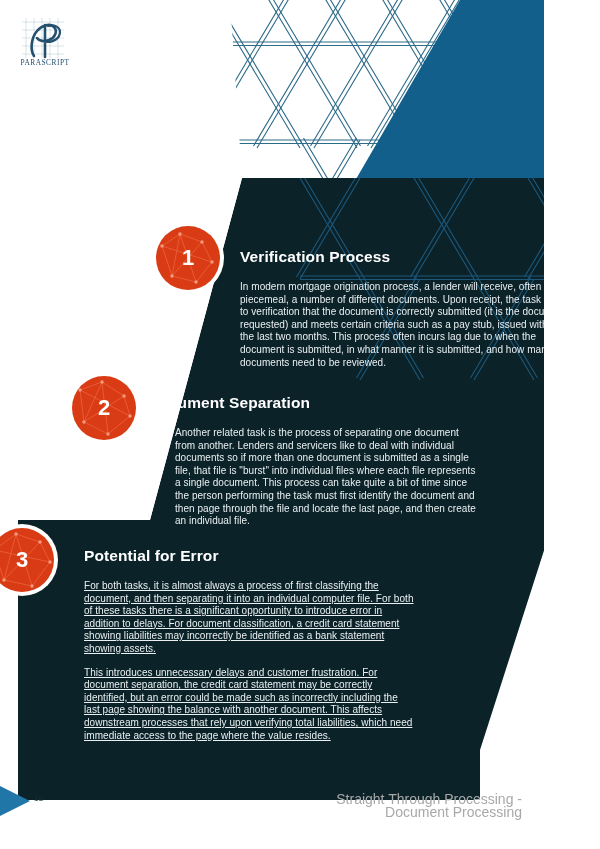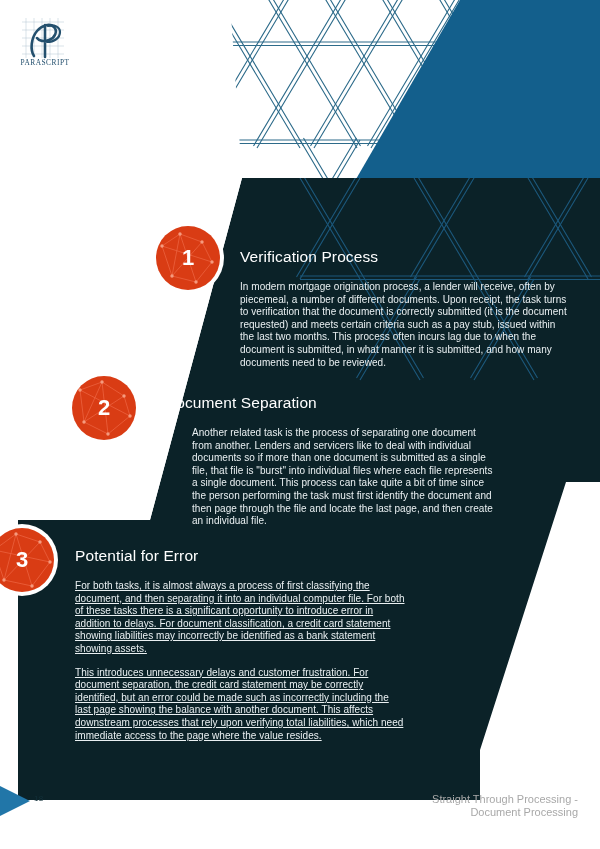--- a/index.html
+++ b/index.html
@@ -4,21 +4,21 @@
 <style>
   * { margin:0; padding:0; box-sizing:border-box; }
   html, body {
     width:600px; height:849px;
     background:#ffffff;
     font-family:"Liberation Sans", sans-serif;
     overflow:hidden;
   }
   #page {
     position:relative;
-    width:600px; height:849px;
+    width:544px; height:849px;
     background:#ffffff;
     overflow:hidden;
   }
 
   
   .bg-layer {
     position:absolute;
     top:0; left:0;
     width:600px; height:849px;
     pointer-events:none;
@@ -31,21 +31,21 @@
     width:62px; height:52px;
   }
 
   
   .section {
     position:absolute;
   }
   .sec-head {
     color:#ffffff;
     font-size:15.5px;
-    font-weight:normal;
+    font-weight:bold;
     letter-spacing:.1px;
     white-space:nowrap;
   }
   .sec-body {
     color:#eaf0f2;
     font-size:10px;
     line-height:12.6px;
     letter-spacing:.05px;
   }
   .sec-body p + p { margin-top:11px; }
@@ -86,21 +86,21 @@
     position:absolute;
     left:34px; top:794px;
     font-size:8px;
     color:#123039;
     letter-spacing:.3px;
   }
   #footer-text {
     position:absolute;
     right:22px; top:793px;
     text-align:right;
-    font-size:11px;
+    font-size:14px;
     line-height:12.5px;
     color:#a8a8a8;
   }
 </style>
 </head>
 <body>
 
 <div id="page">
 
   <svg class="bg-layer" viewBox="0 0 600 849" preserveAspectRatio="none">
@@ -229,21 +229,21 @@
             <circle cx="30" cy="6" r="1.7"></circle>
           <circle cx="52" cy="20" r="1.7"></circle>
             <circle cx="58" cy="40" r="1.7"></circle>
           <circle cx="36" cy="58" r="1.7"></circle>
             <circle cx="12" cy="46" r="1.7"></circle>
         </g>
       </svg>
       <span class="badge-num" style="font-size:22px;">2</span>
     </div>
   </div>
-  <div class="section" style="left:165px; top:394px; width:330px;">
+  <div class="section" style="left:148px; top:394px; width:330px;">
     <div class="sec-head">Document Separation</div>
     <div class="sec-body" style="margin-top:15px;margin-left:27px;">
       <p>Another related task is the process of separating one document from another. Lenders and servicers like to deal with individual documents so if more than one document is submitted as a single file, that file is "burst" into individual files where each file represents a single document. This process can take quite a bit of time since the person performing the task must first identify the document and then page through the file and locate the last page, and then create an individual file.</p>
     </div>
   </div>
 
   <div class="badge" style="left:-14px; top:524px; width:72px; height:72px;">
     <div class="badge-inner" style="width:64px; height:64px;">
       <svg class="badge-net" viewBox="0 0 64 64">
         <g stroke="#ef6a47" stroke-width="0.8" fill="none" opacity="0.85">
@@ -254,21 +254,21 @@
             <circle cx="26" cy="6" r="1.7"></circle>
           <circle cx="50" cy="14" r="1.7"></circle>
             <circle cx="60" cy="34" r="1.7"></circle>
           <circle cx="42" cy="58" r="1.7"></circle>
             <circle cx="14" cy="52" r="1.7"></circle>
         </g>
       </svg>
       <span class="badge-num" style="font-size:22px;">3</span>
     </div>
   </div>
-  <div class="section" style="left:75px; top:547px; width:330px;">
+  <div class="section" style="left:84px; top:547px; width:330px;">
     <div class="sec-head">Potential for Error</div>
     <div class="sec-body" style="margin-top:15px;text-decoration:underline;">
       <p>For both tasks, it is almost always a process of first classifying the document, and then separating it into an individual computer file. For both of these tasks there is a significant opportunity to introduce error in addition to delays. For document classification, a credit card statement showing liabilities may incorrectly be identified as a bank statement showing assets.</p>
       <p>This introduces unnecessary delays and customer frustration. For document separation, the credit card statement may be correctly identified, but an error could be made such as incorrectly including the last page showing the balance with another document. This affects downstream processes that rely upon verifying total liabilities, which need immediate access to the page where the value resides.</p>
     </div>
   </div>
 
   <div id="page-number">18</div>
   <div id="footer-text">
     <div>Straight Through Processing -</div>

